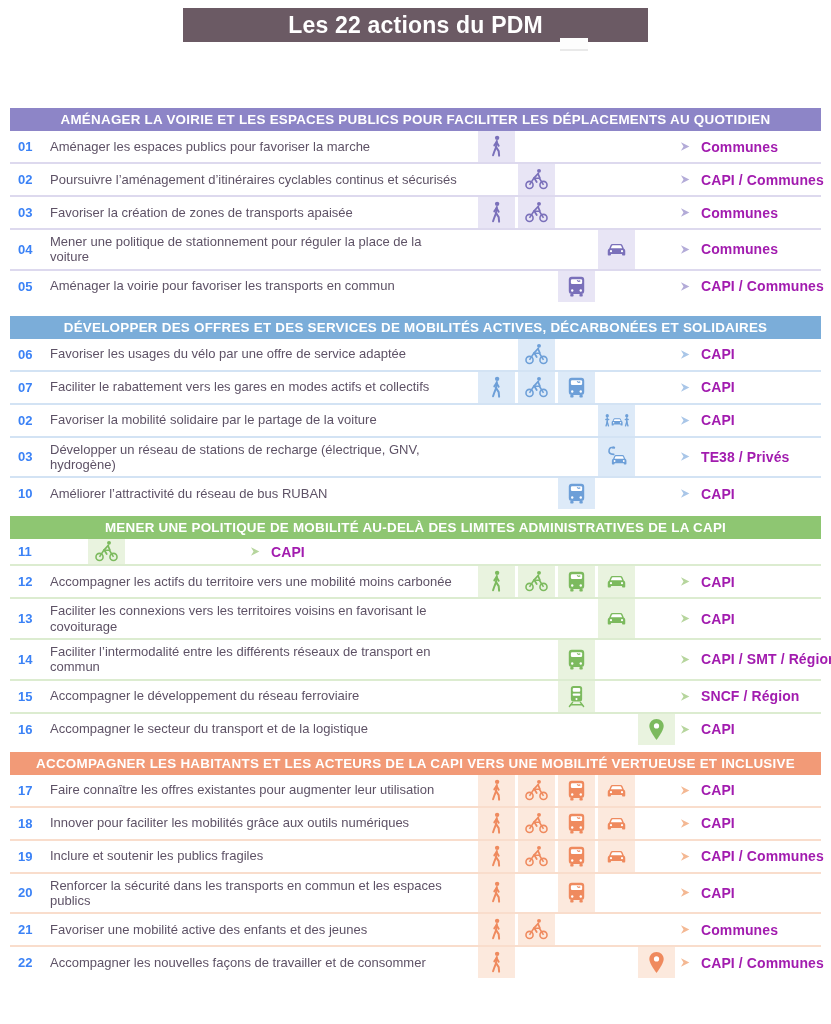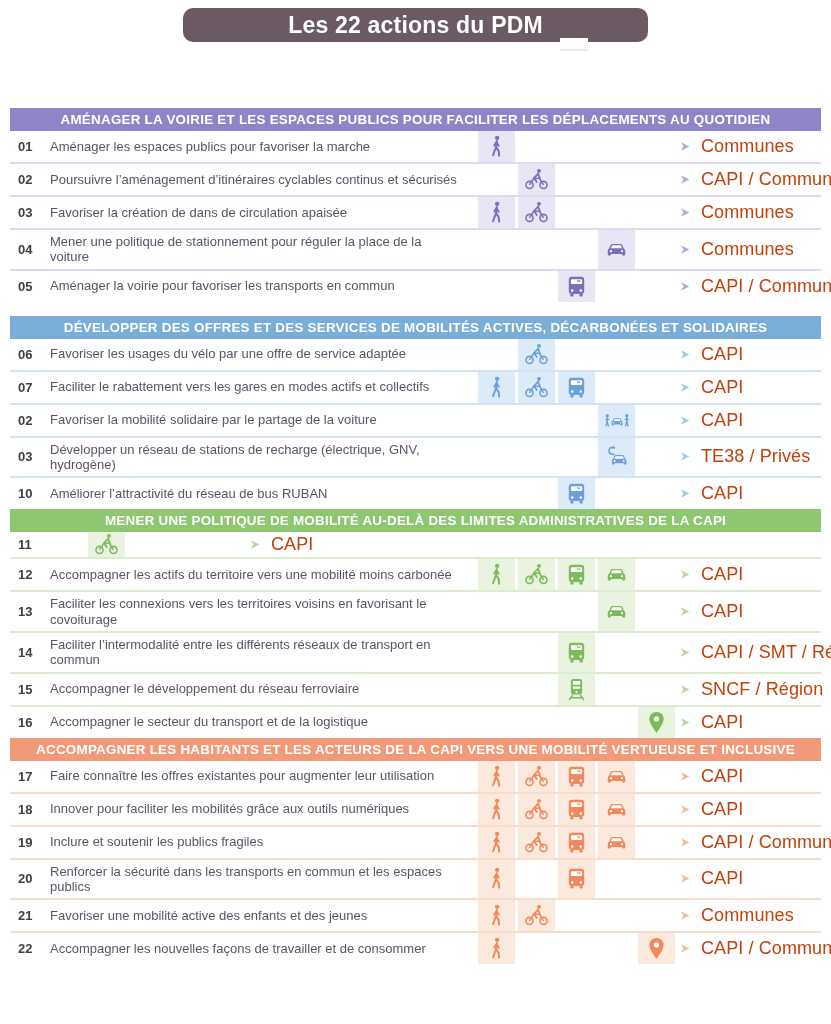--- a/index.html
+++ b/index.html
@@ -13,50 +13,50 @@
     display:flex; align-items:center; justify-content:center;
   }
   .title-bar .title-text { color:#fff; font-size:23px; font-weight:bold; letter-spacing:0.2px; }
   .title-notch {
     position:absolute; left:560px; top:38px; width:28px; height:13px;
     background:#fdfdfd; border-bottom:2px solid #e9e9e9;
   }
 
   .content { position:absolute; left:10px; top:108px; width:811px; }
 
-  .section { }
+  .section { margin-top:7px; }
   .section:first-child { margin-top:0; }
   .section:nth-child(2) { margin-top:14px; }
 
   .section-header {
     height:23px; display:flex; align-items:center; justify-content:center;
     background:var(--hdr); color:#fff; font-weight:bold; font-size:13.4px;
     letter-spacing:0.25px; text-align:center; white-space:nowrap;
   }
 
   .row { display:flex; align-items:stretch; border-bottom:2px solid var(--sep); background:#fff; }
   .row:last-child { border-bottom:none; }
 
   .num {
     flex:none; width:38px; display:flex; align-items:center;
-    padding-left:8px; font-weight:bold; font-size:13px; color:#404040;
+    padding-left:8px; font-weight:bold; font-size:13px; color:#3b82f6;
   }
   .desc {
     flex:1; display:flex; align-items:center; min-height:31px;
     font-size:13px; line-height:1.18; color:#5e5266; padding:4px 16px 4px 2px;
   }
   .icons { flex:none; width:200px; display:flex; }
   .icon-col { width:37px; margin-right:3px; display:flex; align-items:center; justify-content:center; }
   .icon-col.active { background:var(--cell); color:var(--icon); }
   .icon-col svg { width:25px; height:25px; display:block; }
   .icon-col svg.wide { width:30px; height:26px; }
 
   .resp { flex:none; width:143px; display:flex; align-items:center; gap:6px; }
   .resp .arrow { width:17px; height:15px; color:var(--arrow); flex:none; }
-  .resp .resp-label { font-weight:normal; font-size:18px; color:#c2410c; letter-spacing:0.1px; white-space:nowrap; }
+  .resp .resp-label { font-weight:bold; font-size:14px; color:#a21caf; letter-spacing:0.1px; white-space:nowrap; }
 
   .svg-defs { position:absolute; width:0; height:0; overflow:hidden; }
 </style>
 </head>
 <body>
 
 <svg class="svg-defs" aria-hidden="true">
   <defs>
     <g id="car-shape">
       <path d="M3.6 16.9 L3.6 13.2 Q3.6 11.6 5 11 L6.3 8 Q6.8 6.8 8.2 6.8 L15.8 6.8 Q17.2 6.8 17.7 8 L19 11 Q20.4 11.6 20.4 13.2 L20.4 16.9 Q20.4 17.7 19.6 17.7 L18.1 17.7 Q17.3 17.7 17.3 16.9 L17.3 16.3 L6.7 16.3 L6.7 16.9 Q6.7 17.7 5.9 17.7 L4.4 17.7 Q3.6 17.7 3.6 16.9 Z" fill="currentColor"></path>
@@ -145,21 +145,21 @@
       <circle cx="12" cy="8.6" r="2.5" fill="#fff"></circle>
     </symbol>
 
     <symbol id="i-arrow" viewBox="0 0 20 20">
       <path d="M2.6 4.4 L13.8 10 L2.6 15.6 L6 10 Z" fill="currentColor"></path>
     </symbol>
   </defs>
 </svg>
 
 <div class="page">
-  <div class="title-bar" style="background: rgb(107, 90, 100); border-radius: 10px;">
+  <div class="title-bar" style="background: rgb(107, 90, 100);">
     <span class="title-text">Les 22 actions du PDM</span>
   </div>
   <div class="title-notch"></div>
   <div class="content">
       <div class="section" style="--hdr: #8d85c7; --icon: #7a70ba; --cell: #e8e5f5; --sep: #ddd9ee; --arrow: #b3abd8;">
         <div class="section-header">AMÉNAGER LA VOIRIE ET LES ESPACES PUBLICS POUR FACILITER LES DÉPLACEMENTS AU QUOTIDIEN</div>
         <div class="row">
           <div class="num">01</div>
           <div class="desc">
             <span>Aménager les espaces publics pour favoriser la marche</span>
@@ -201,21 +201,21 @@
           <div class="resp">
             <svg class="arrow">
               <use href="#i-arrow" xlink:href="#i-arrow"></use>
             </svg>
             <span class="resp-label">CAPI / Communes</span>
           </div>
         </div>
         <div class="row">
           <div class="num">03</div>
           <div class="desc">
-            <span>Favoriser la création de dans de circulation apaisée</span>
+            <span>Favoriser la création de zones de transports apaisée</span>
           </div>
           <div class="icons">
             <div class="icon-col active">
               <svg>
                 <use href="#i-walk" xlink:href="#i-walk"></use>
               </svg>
             </div>
             <div class="icon-col active">
               <svg>
                 <use href="#i-bike" xlink:href="#i-bike"></use>

